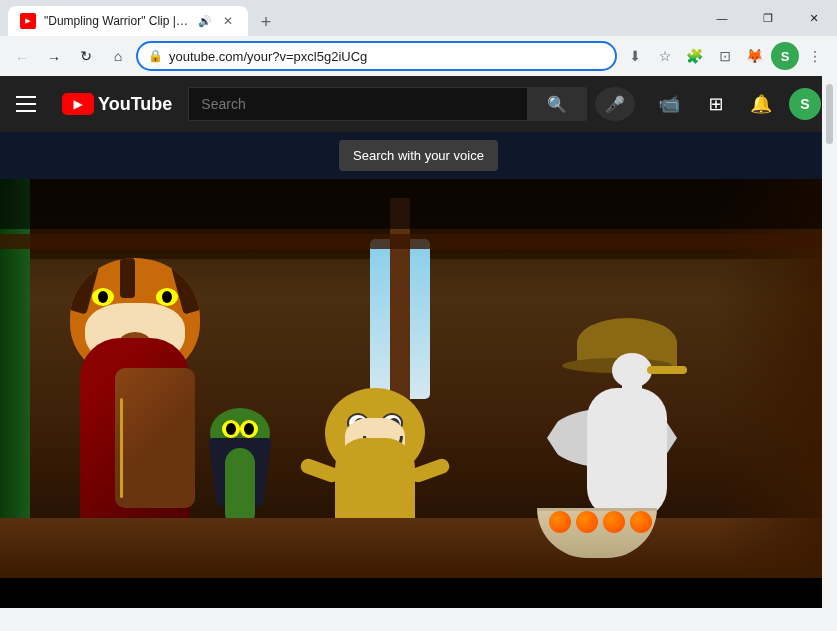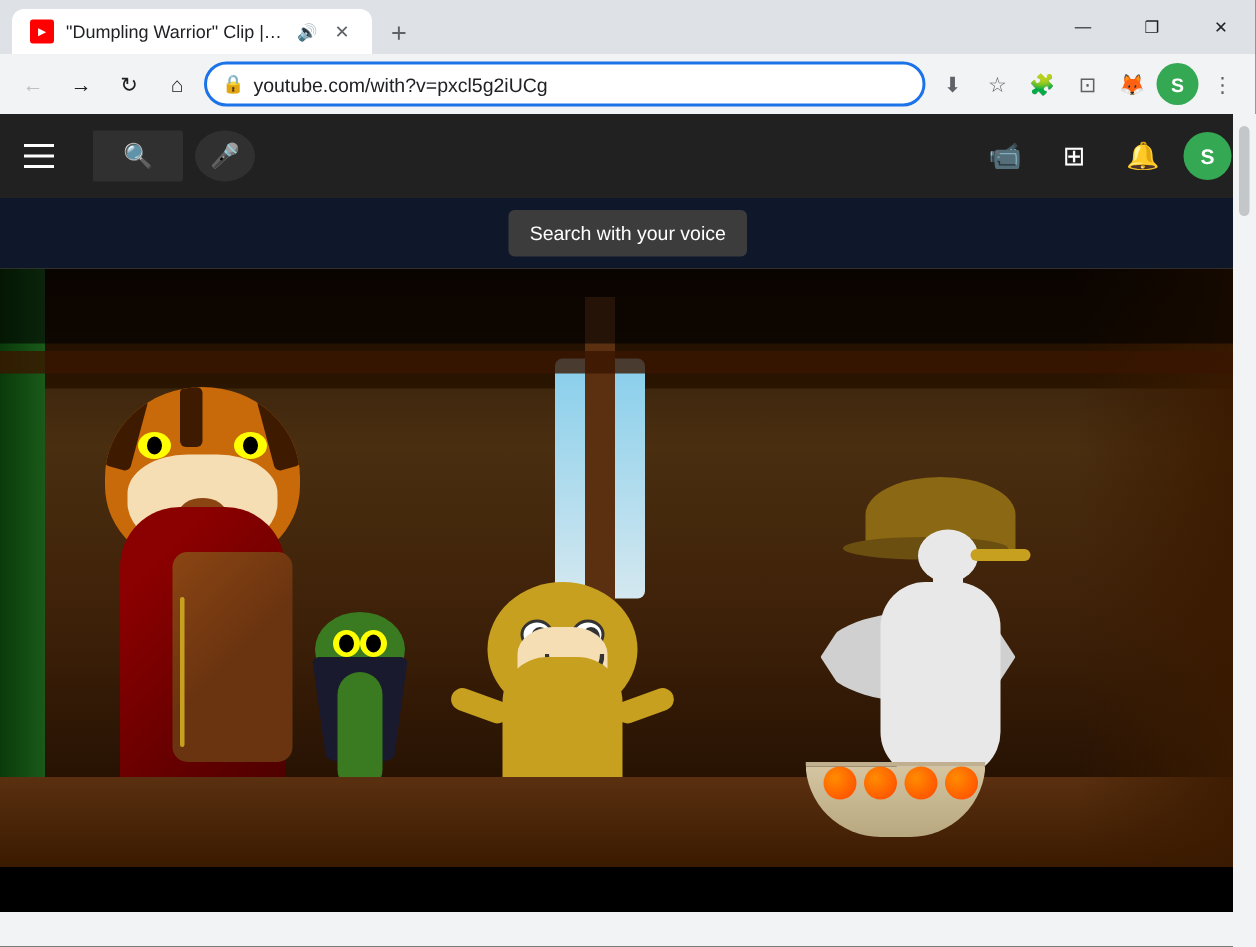--- a/index.html
+++ b/index.html
@@ -771,40 +771,45 @@
   </div>
 </div>
 
 <div class="toolbar">
   <div class="nav-btn disabled">←</div>
   <div class="nav-btn">→</div>
   <div class="nav-btn">↻</div>
   <div class="nav-btn">⌂</div>
   <div class="address-bar-container">
     <span class="lock-icon">🔒</span>
-    <span class="address-text">youtube.com/with?v=pxcl5g2iUCg</span>
+    <span class="address-text">youtube.com/your?v=pxcl5g2iUCg</span>
   </div>
   <div class="toolbar-actions">
     <div class="toolbar-icon-btn">⬇</div>
     <div class="toolbar-icon-btn">☆</div>
     <div class="toolbar-icon-btn">🧩</div>
     <div class="toolbar-icon-btn">⊡</div>
     <div class="toolbar-icon-btn">🦊</div>
     <div class="profile-btn">S</div>
     <div class="toolbar-icon-btn">⋮</div>
   </div>
 </div>
 
 <div class="yt-header">
   <div class="yt-menu">
     <span></span>
       <span></span>
       <span></span>
   </div>
+  <div class="yt-logo">
+    <div class="yt-logo-icon"></div>
+    <span class="yt-logo-text">YouTube</span>
+  </div>
   <div class="yt-search-area">
+    <input class="yt-search-input" type="text" placeholder="Search" style="">
     <div class="yt-search-btn">
       <span>🔍</span>
     </div>
     <div class="yt-mic-btn">
       <span>🎤</span>
     </div>
   </div>
   <div class="yt-header-actions">
     <div class="yt-icon-btn">
       <span>📹</span>

